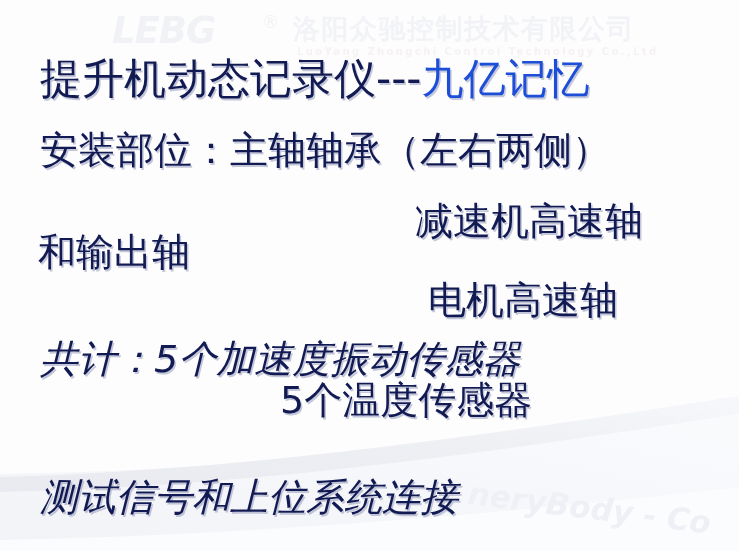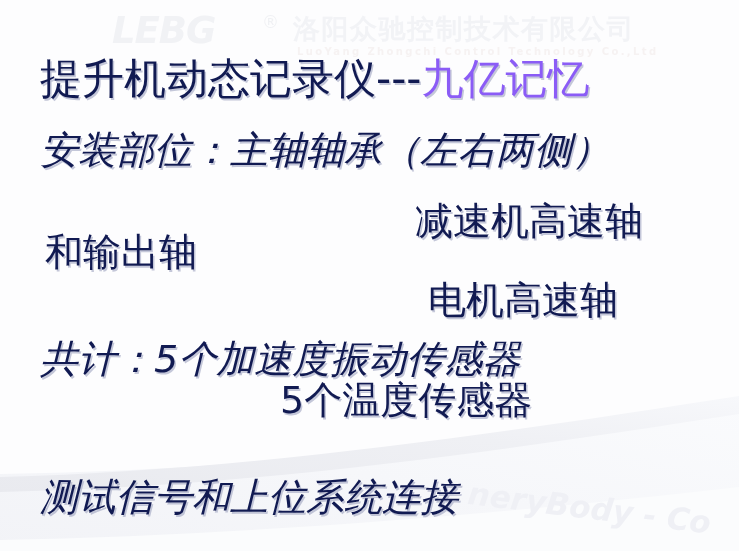--- a/index.html
+++ b/index.html
@@ -113,21 +113,21 @@
     color: #111a52;
     text-shadow: 1.5px 1.5px 0 rgba(150,155,185,0.55);
     line-height: 1;
   }
 
   .title {
     font-size: 42px;
     letter-spacing: 0px;
   }
   .title .red {
-    color: #8b5cf6;
+    color: #1d4ed8;
   }
   .body-line {
     font-size: 38px;
     letter-spacing: 0px;
   }
 </style>
 </head>
 <body>
 
 <div id="slide">
@@ -155,25 +155,25 @@
     <span class="wm-cn">洛阳众驰控制技术有限公司</span>
     <span class="wm-en">LuoYang Zhongchi Control Technology Co.,Ltd</span>
   </div>
 
   <div class="wm-bottom">neryBody - Co</div>
 
   <div class="line title" style="left:40px; top:58px;">
     <span>提升机动态记录仪---</span><span class="red">九亿记忆</span>
   </div>
 
-  <div class="line body-line" style="left:40px; top:131px;font-style:italic;">安装部位：主轴轴承（左右两侧）</div>
+  <div class="line body-line" style="left:40px; top:131px;">安装部位：主轴轴承（左右两侧）</div>
 
   <div class="line body-line" style="left:415px; top:202px;">减速机高速轴</div>
 
-  <div class="line body-line" style="left:45px; top:233px;">和输出轴</div>
+  <div class="line body-line" style="left:38px; top:233px;">和输出轴</div>
 
   <div class="line body-line" style="left:400px; top:281px;margin-left:28px;">电机高速轴</div>
 
   <div class="line body-line" style="left:40px; top:340px;font-style:italic;">共计：5个加速度振动传感器</div>
 
   <div class="line body-line" style="left:280px; top:381px;">5个温度传感器</div>
 
   <div class="line body-line" style="left:40px; top:478px;font-style:italic;">测试信号和上位系统连接</div>
 
 </div>

